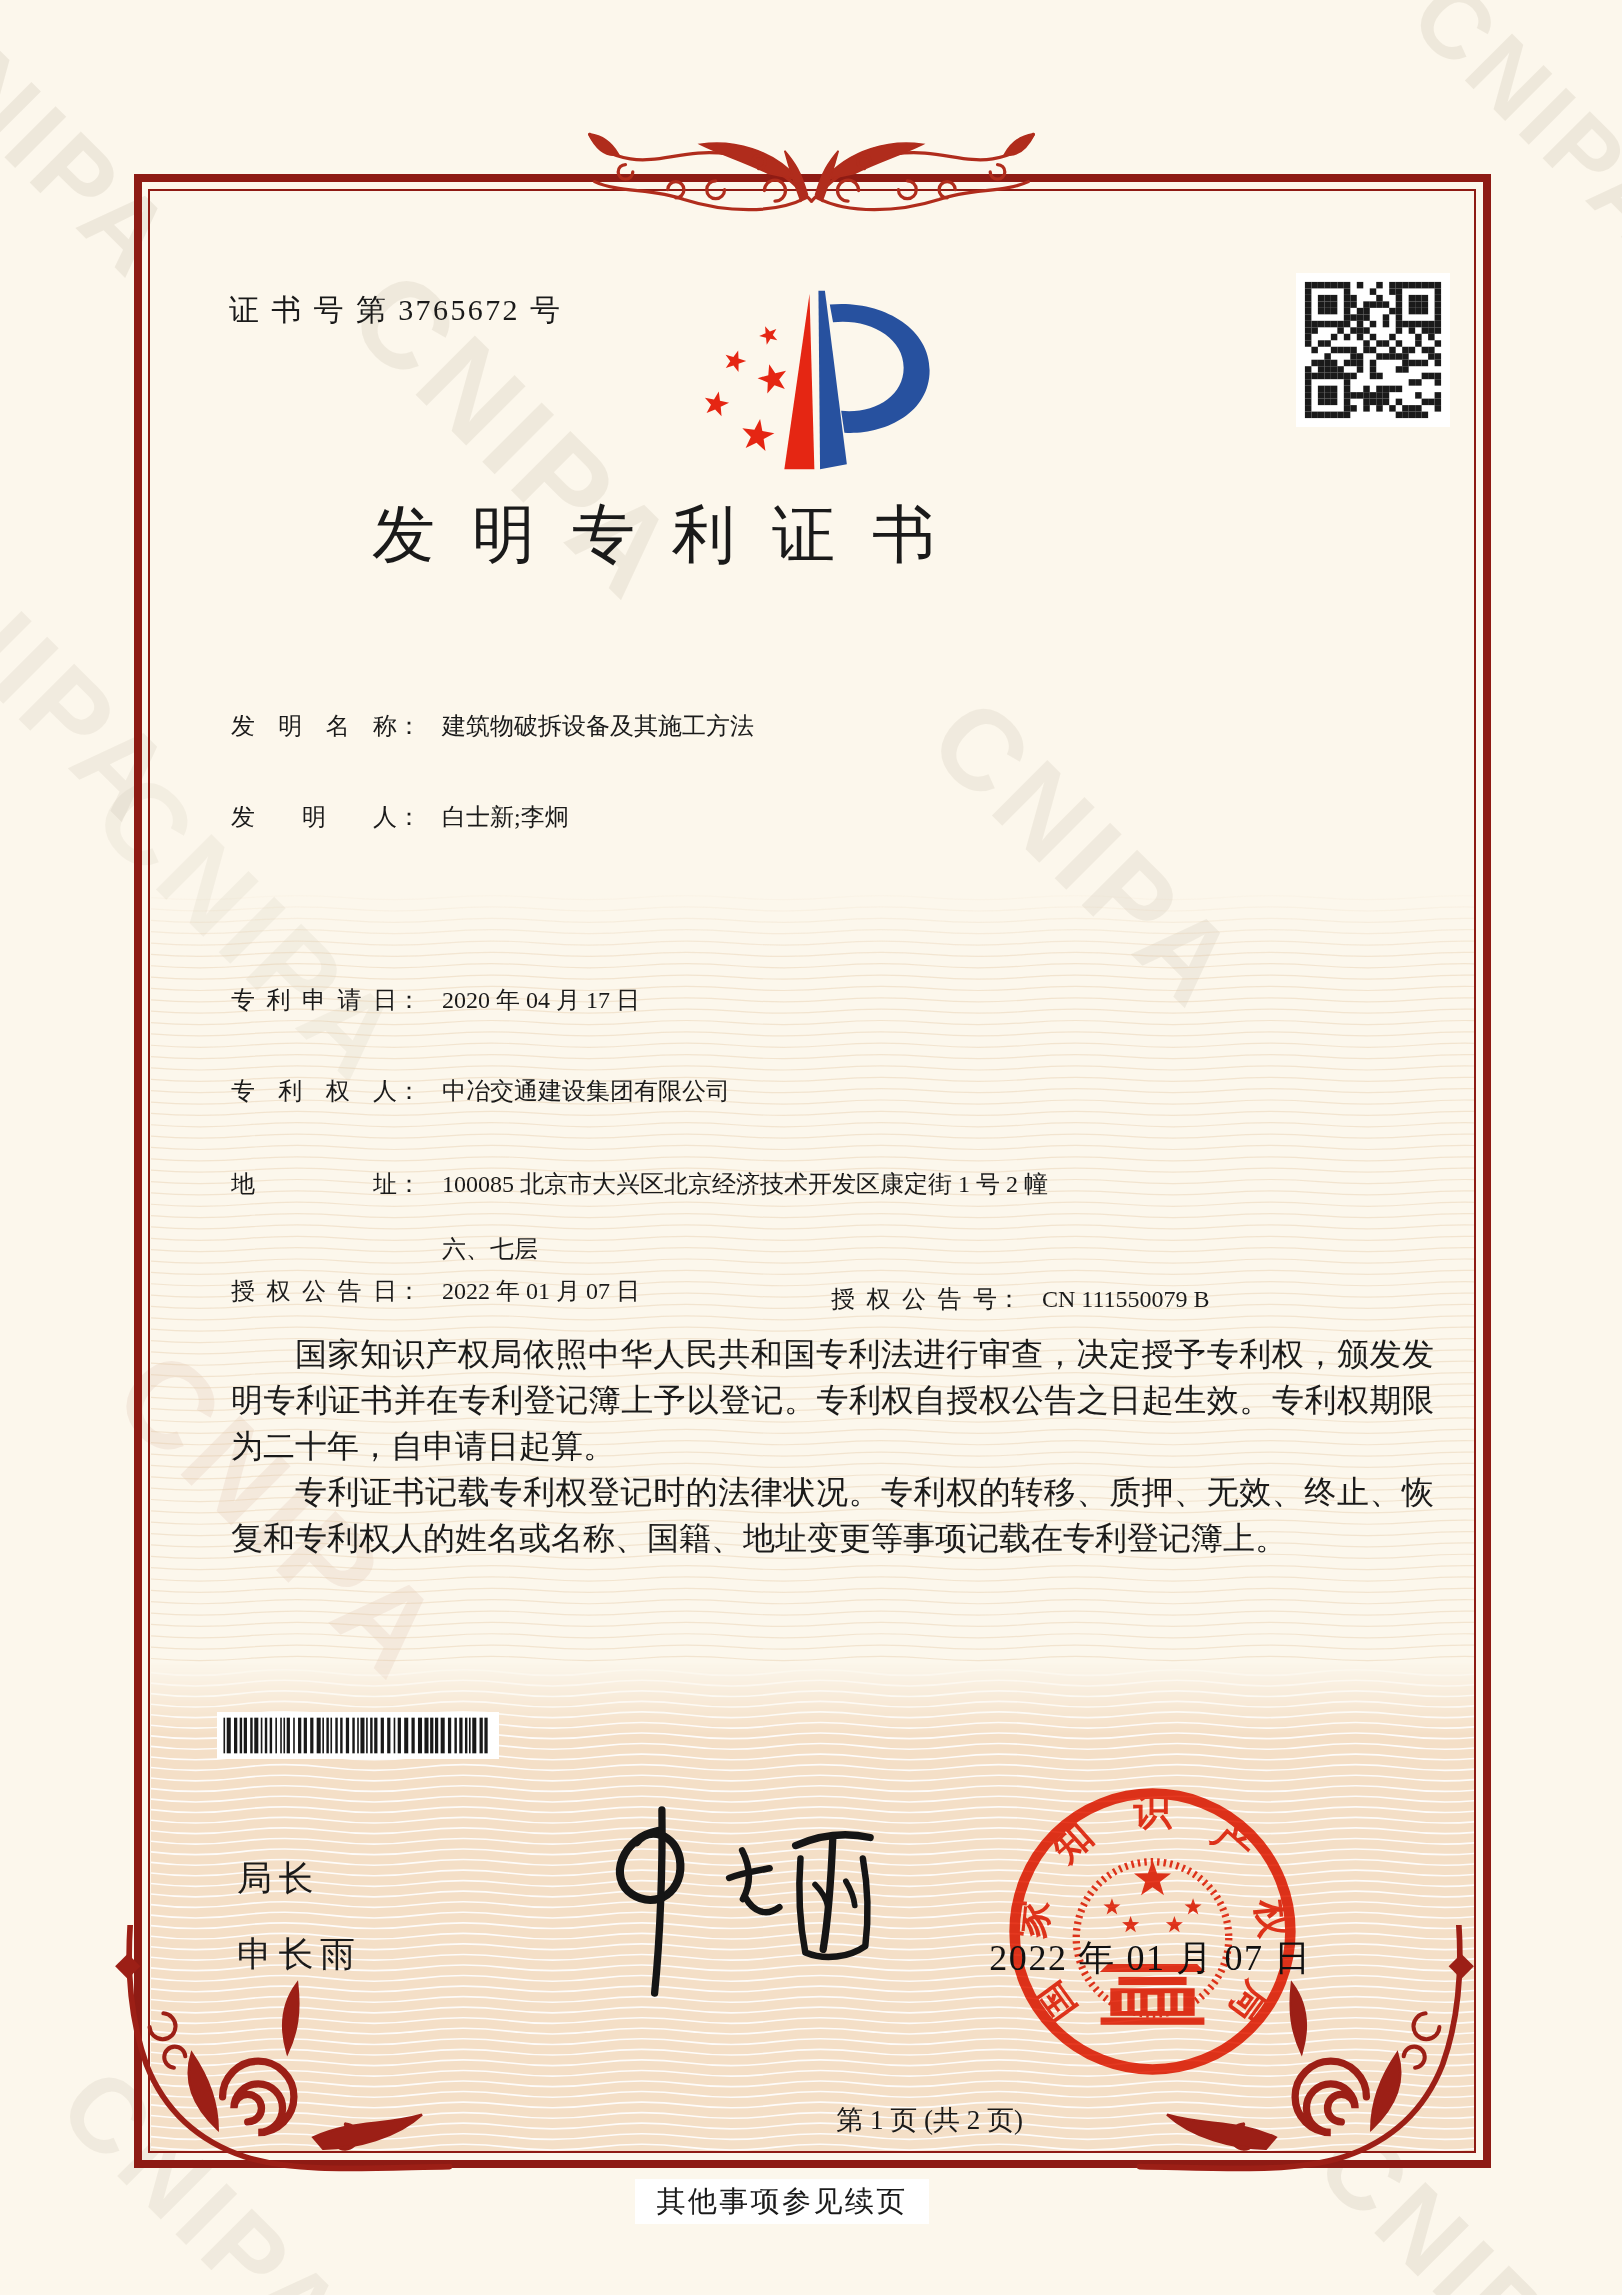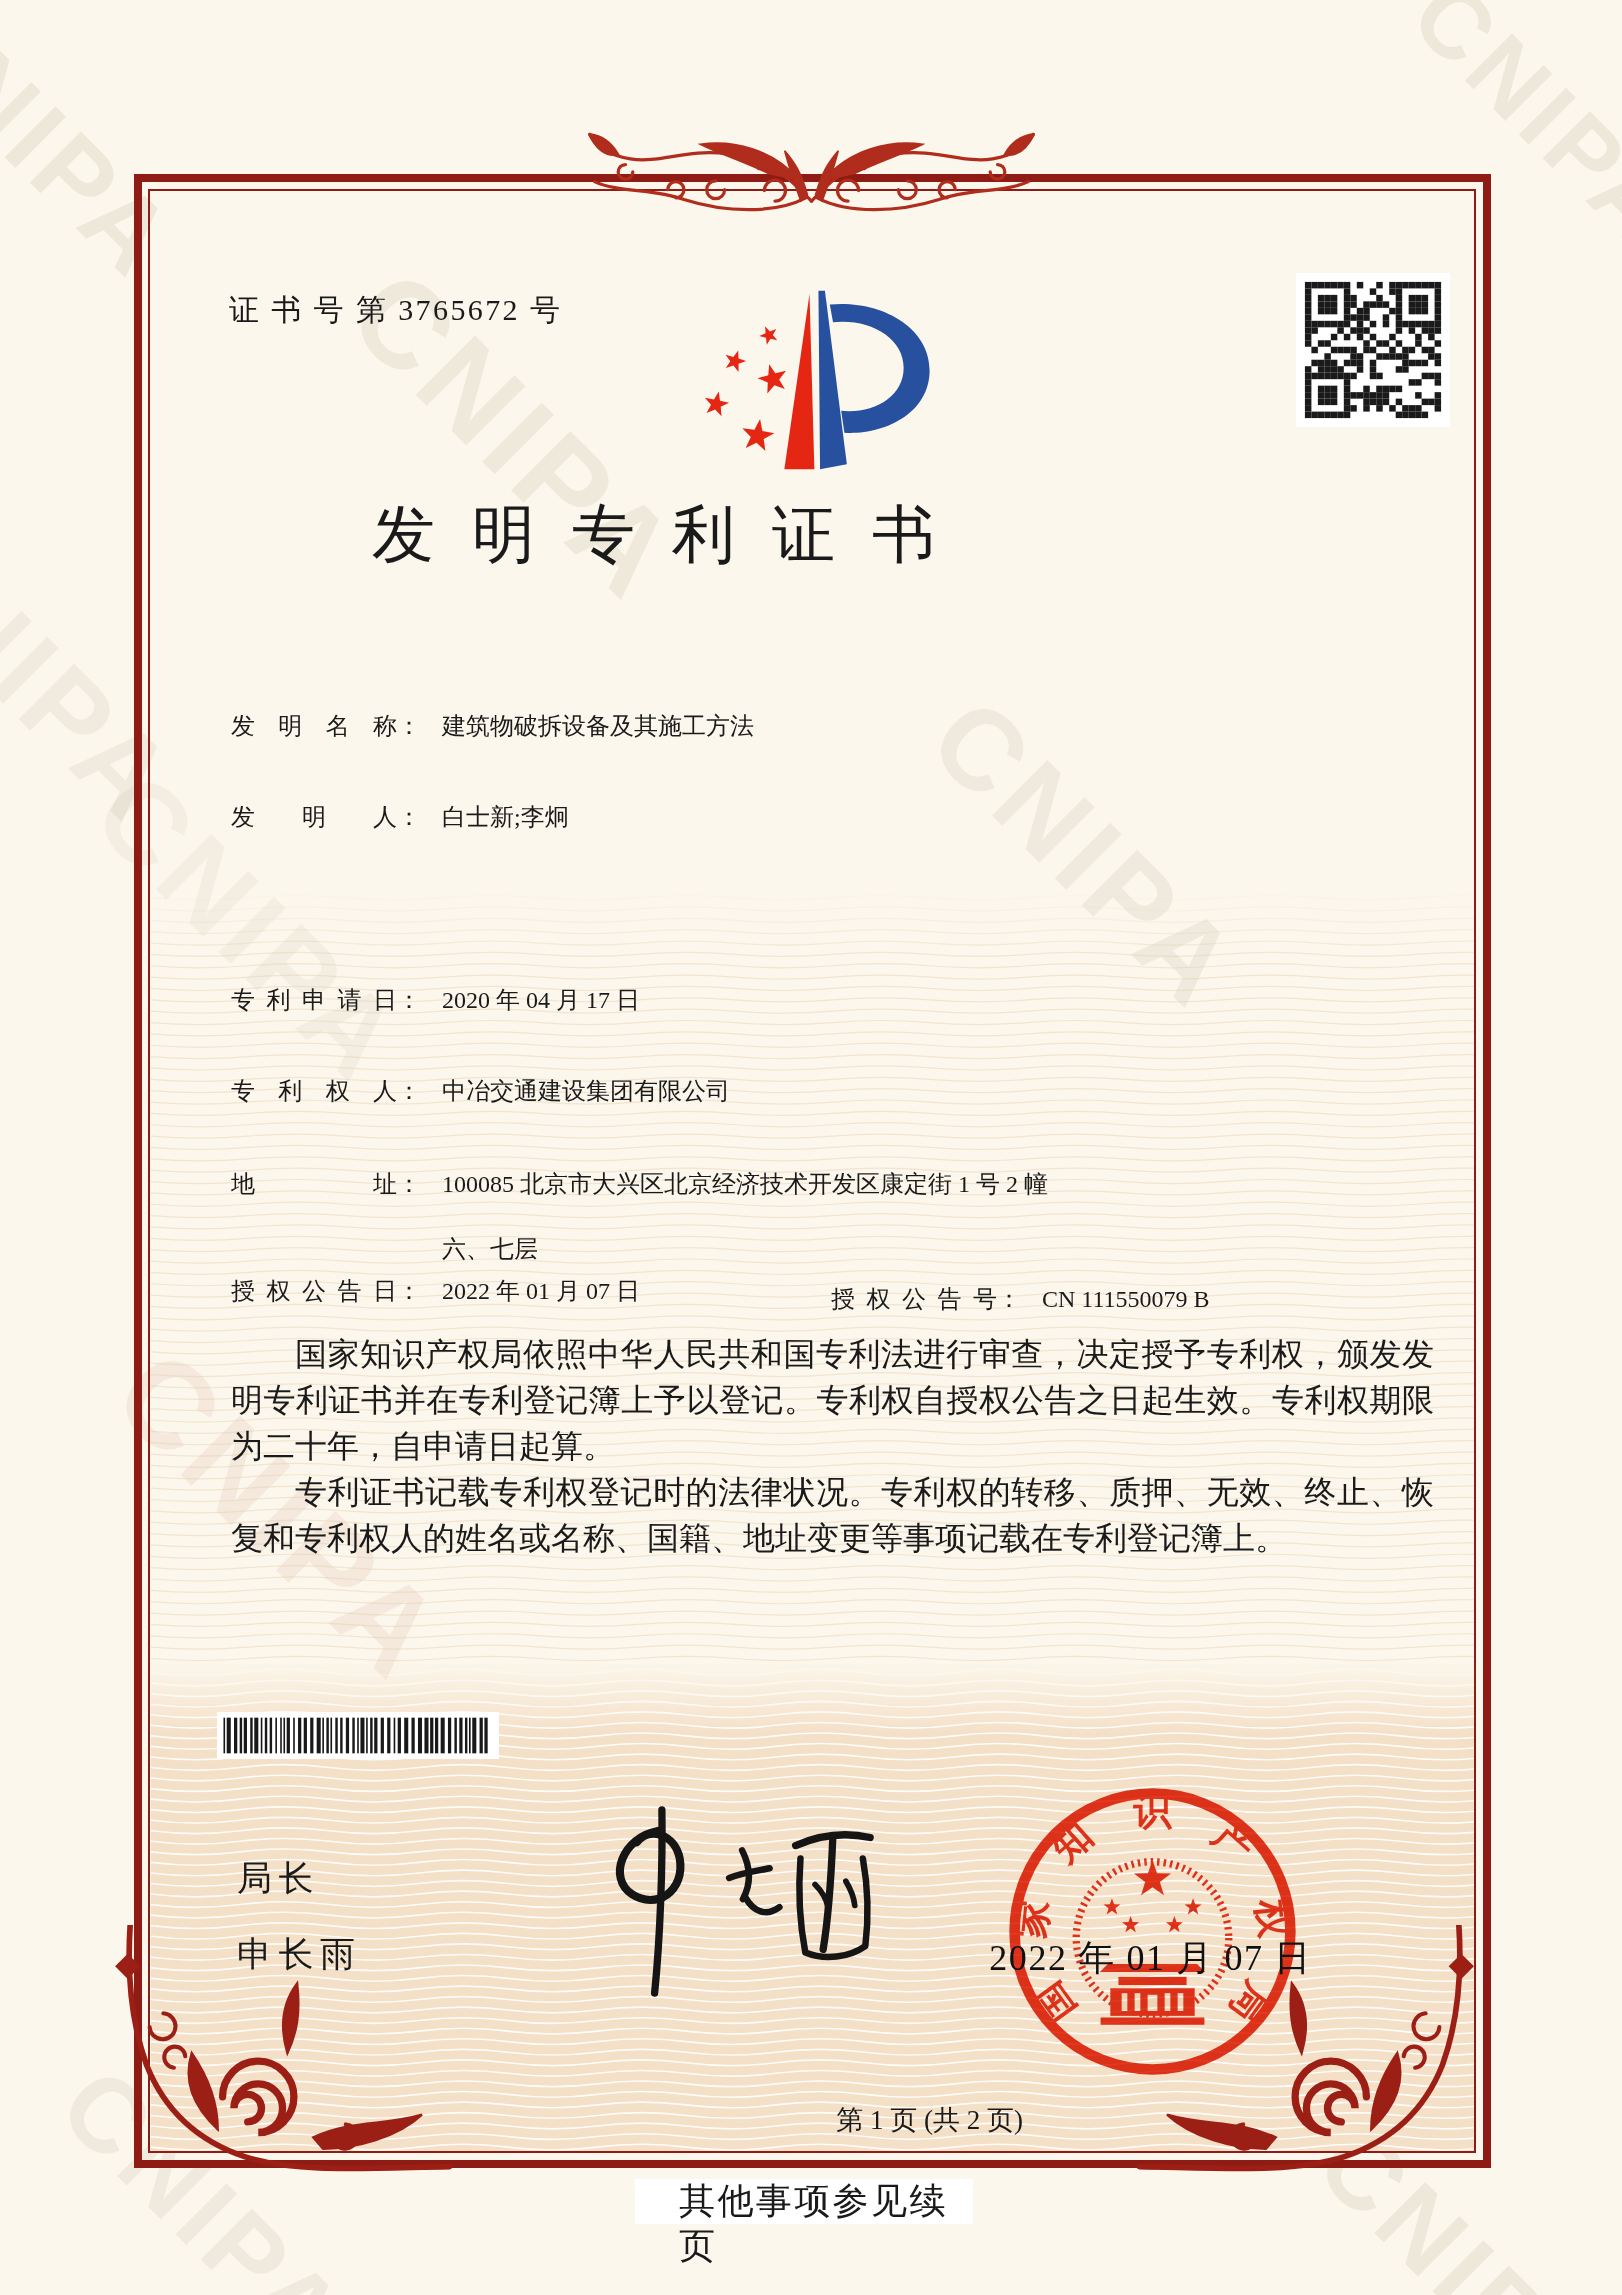--- a/index.html
+++ b/index.html
@@ -50,21 +50,21 @@
   .sig-label{position:absolute; left:237px; font-size:35px; letter-spacing:6.5px; z-index:6;}
   .sig-svg{position:absolute; left:499px; top:1800px; z-index:6;}
   .seal{position:absolute; left:1000px; top:1779px; z-index:6; opacity:.93; mix-blend-mode:multiply;}
   .seal-date{
     position:absolute; left:980px; top:1934px; width:341px; text-align:center;
     font-size:36px; letter-spacing:1.6px; color:#111; z-index:7;
   }
   .page-num{position:absolute; left:536px; top:2102px; width:487px; text-align:right; font-size:27px; z-index:5;}
   .note-box{
     position:absolute; left:635px; top:2179px; width:294px; height:45px; background:#fff;
-    line-height:45px; font-size:36px; letter-spacing:2.4px; z-index:5;padding-left:44px;
+    text-align:center; line-height:45px; font-size:29px; letter-spacing:2.4px; z-index:5;
   }
   .ornament{position:absolute; z-index:4;}
 </style>
 </head>
 <body>
 
 <div class="page">
 
   <div class="wm" style="left:-49px;top:-32px;font-size:105px;color:#9a8c72;opacity:.13;">CNIPA</div>
   <div class="wm" style="left:1469px;top:-41px;font-size:97px;color:#9a8c72;opacity:.13;">CNIPA</div>

